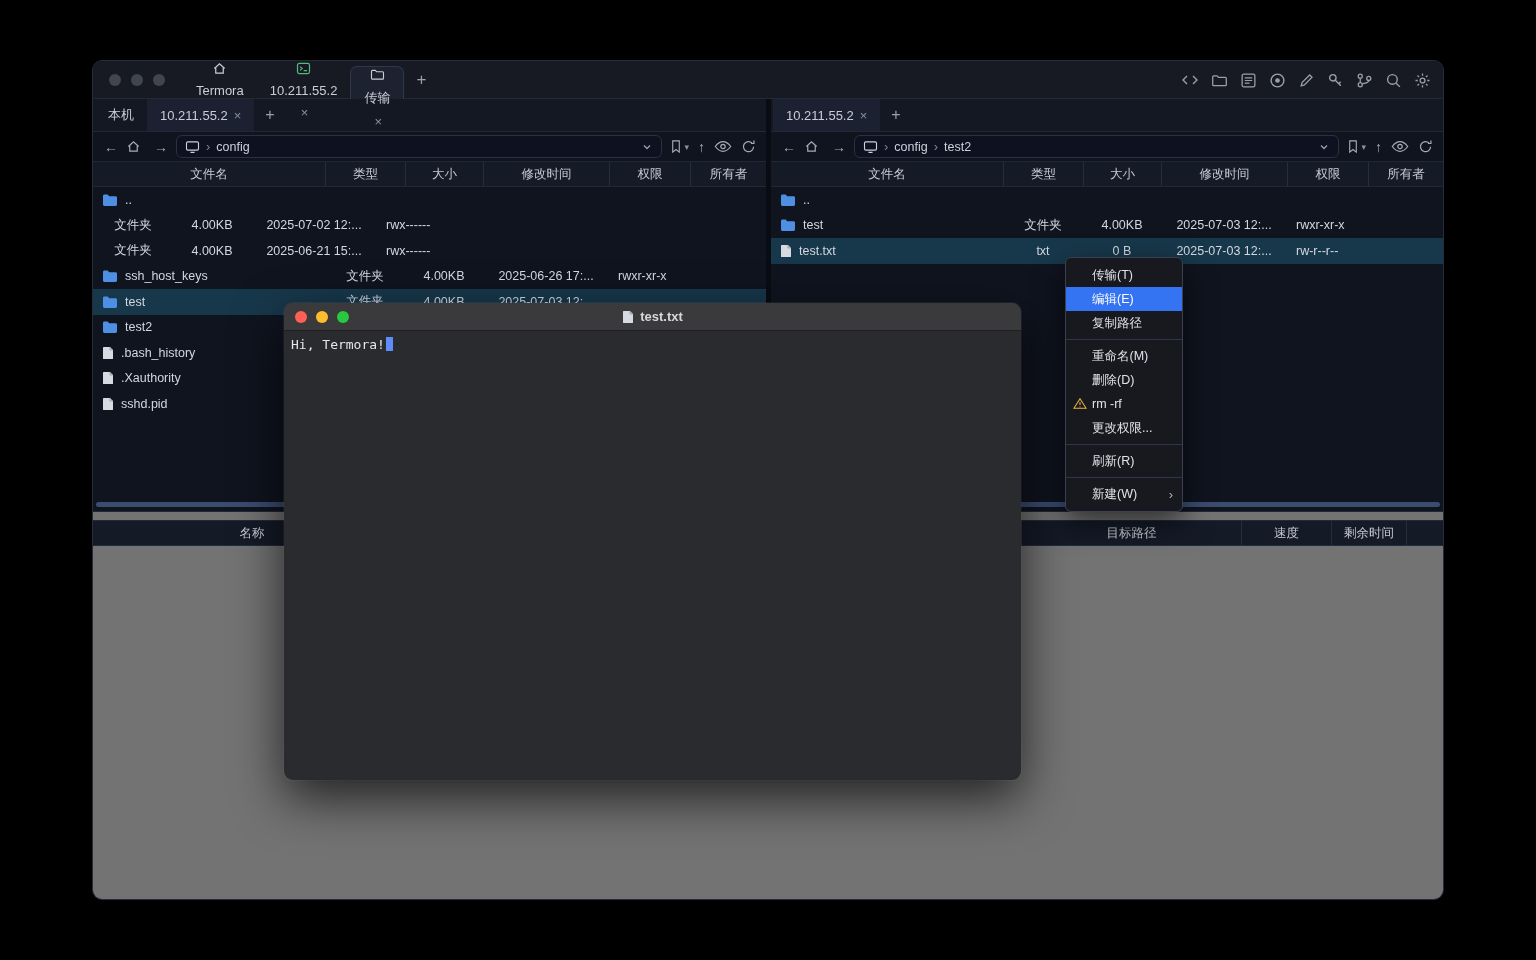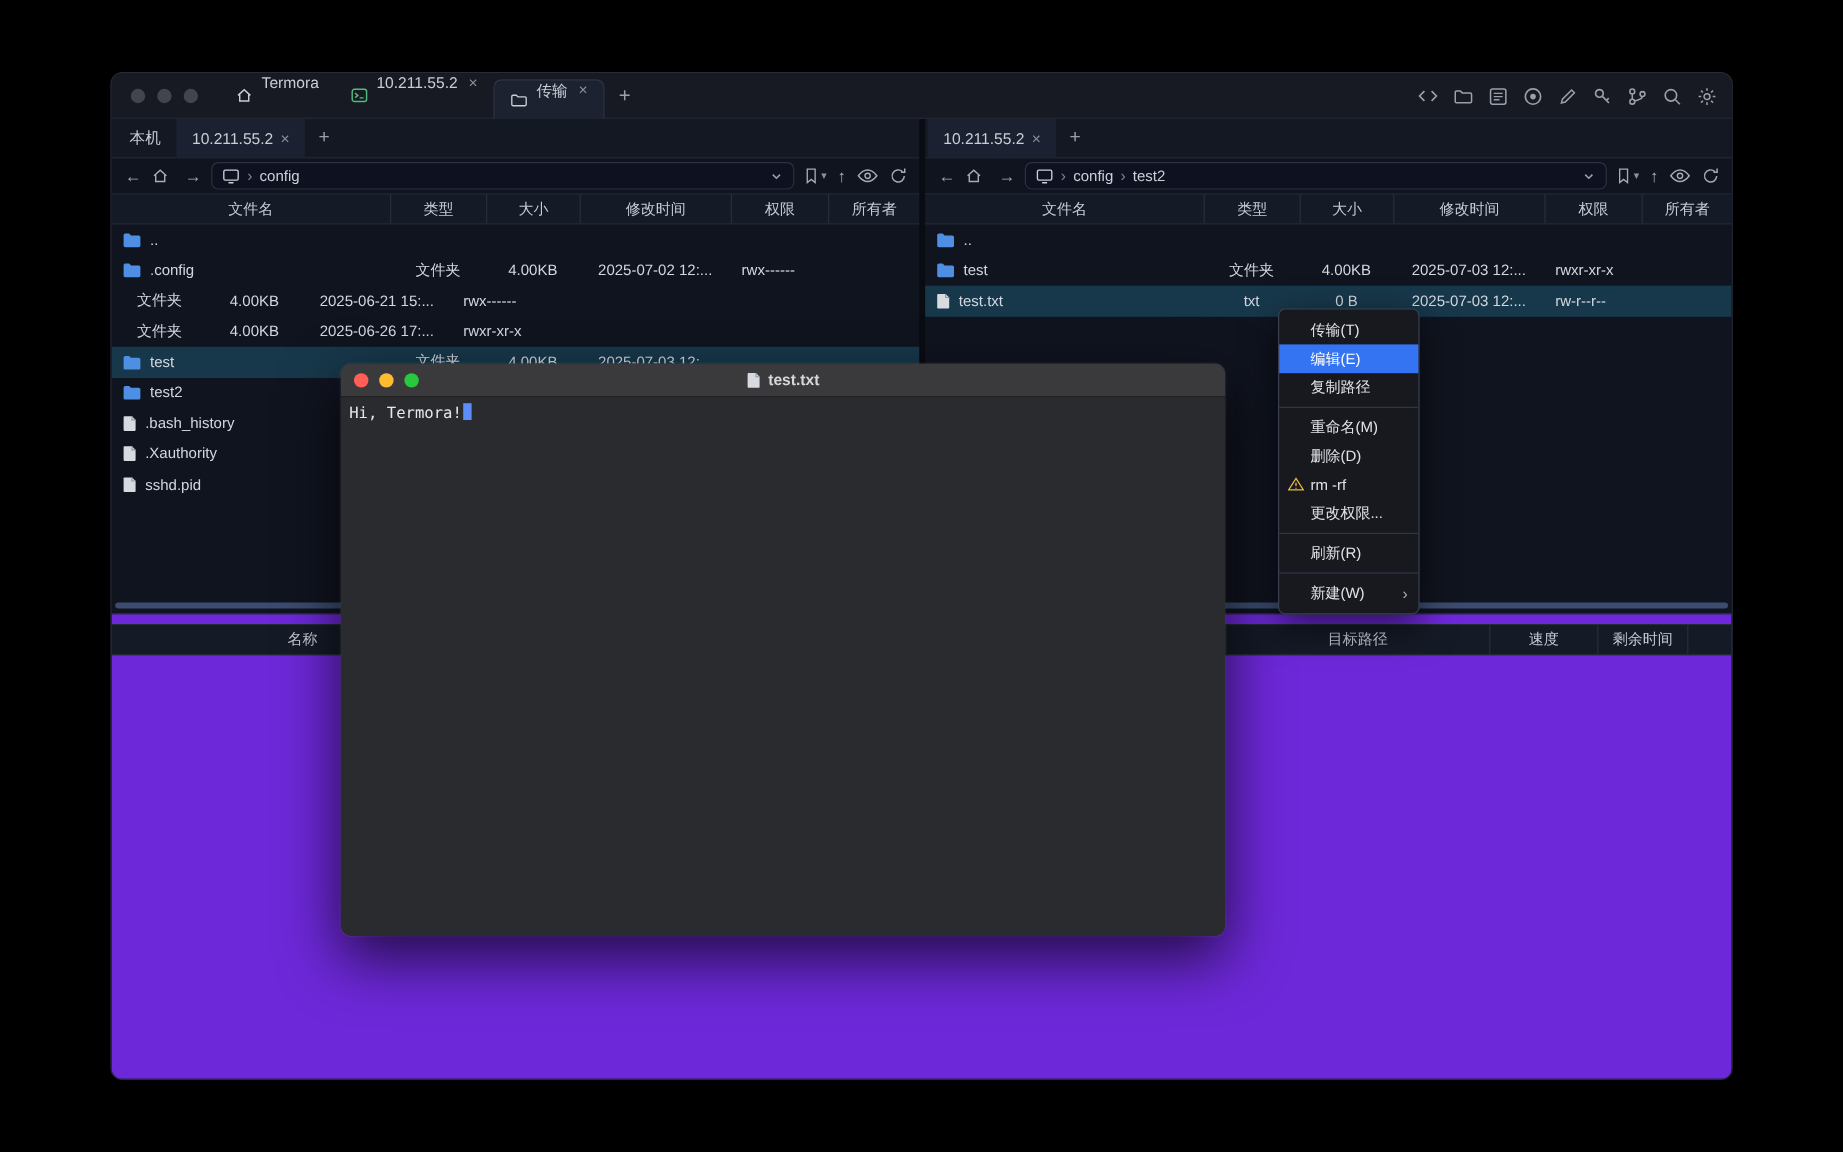--- a/index.html
+++ b/index.html
@@ -6,22 +6,22 @@
   html,body { background:#000; width:1536px; height:960px; font-family:"Liberation Sans","DejaVu Sans",sans-serif; }
   .stage { position:relative; width:1536px; height:960px; background:#000; overflow:hidden; }
   .window { position:absolute; left:92px; top:60px; width:1352px; height:840px;
             background:#10141f; border:1px solid #272c39; border-radius:10px; overflow:hidden; }
 
   
   .titlebar { position:absolute; left:0; top:0; right:0; height:38px; background:#171a23;
               border-bottom:1px solid #242938; display:flex; align-items:center; z-index:5; }
   .traffic { display:flex; gap:10px; padding:0 18px 0 16px; }
   .traffic .dot { width:12px; height:12px; border-radius:50%; background:#41454f; }
-  .app-tab { display:flex; gap:7px; padding:0 13px; height:100%;
-             color:#c9cdd6; font-size:13px; white-space:nowrap; }
+  .app-tab { display:flex; align-items:center; gap:7px; padding:0 13px; height:100%;
+             color:#c9cdd6; font-size:13px; white-space:nowrap;flex-direction:column; }
   .app-tab .close { color:#8b919e; font-size:13px; margin-left:2px; }
   .app-tab.active { background:#1d2230; border:1px solid #30374a; border-bottom:none;
                     border-radius:7px 7px 0 0; height:33px; align-self:flex-end; margin-bottom:-1px; }
   .tab-add { color:#9aa0ab; font-size:17px; padding:0 12px; }
   .titlebar-icons { position:absolute; right:12px; top:0; height:38px; display:flex; gap:12px;
                     align-items:center; color:#9aa0ab; }
   .i { display:block; }
   .icon { display:inline-flex; align-items:center; }
 
   
@@ -62,21 +62,21 @@
   .file-row.selected { background:#17384b; }
   .file-row .cell { display:flex; align-items:center; justify-content:center;
                     overflow:hidden; white-space:nowrap; }
   .file-row .c-name { justify-content:flex-start; padding-left:9px; gap:7px; }
   .file-row .c-perm { justify-content:flex-start; padding-left:9px; }
 
   .hscroll { position:absolute; left:3px; right:3px; bottom:4px; height:5px;
              border-radius:3px; background:#3a4c70; }
 
   
-  .transfer { position:absolute; top:450px; left:0; right:0; bottom:0; background:#6d28d9;
+  .transfer { position:absolute; top:450px; left:0; right:0; bottom:0; background:#737373;
               border-top:1px solid #222736; }
   .transfer-header { position:absolute; top:8px; left:0; right:0; height:26px; background:#151a27;
                      border-top:1px solid #232a3a; border-bottom:1px solid #232a3a;
                      display:flex; color:#c6cbd6; font-size:12.5px; }
   .tcol { display:flex; align-items:center; justify-content:center; }
   .t-name { width:318px; }
   .t-spacer { width:610px; border-left:1px solid #262d3d; }
   .t-dest { width:220px; border-left:1px solid #262d3d; }
   .t-speed { width:90px; border-left:1px solid #262d3d; }
   .t-eta { width:75px; border-left:1px solid #262d3d; }
@@ -350,42 +350,42 @@
                 </span>
                 <span>..</span>
               </div>
             <div class="cell c-type"></div>
             <div class="cell c-size"></div>
             <div class="cell c-mtime"></div>
             <div class="cell c-perm"></div>
             <div class="cell c-owner"></div>
           </div>
           <div class="file-row">
-            <div class="cell c-name">
-                <span class="icon">
-                  <svg class="i" width="16" height="14">
-                    <use href="#i-folder-f"></use>
-                  </svg>
-                </span>
-                <span>.config</span>
-              </div>
             <div class="cell c-type">文件夹</div>
             <div class="cell c-size">4.00KB</div>
             <div class="cell c-mtime">2025-07-02 12:...</div>
             <div class="cell c-perm">rwx------</div>
             <div class="cell c-owner"></div>
           </div>
           <div class="file-row">
             <div class="cell c-type">文件夹</div>
             <div class="cell c-size">4.00KB</div>
             <div class="cell c-mtime">2025-06-21 15:...</div>
             <div class="cell c-perm">rwx------</div>
             <div class="cell c-owner"></div>
           </div>
           <div class="file-row">
+            <div class="cell c-name">
+                <span class="icon">
+                  <svg class="i" width="16" height="14">
+                    <use href="#i-folder-f"></use>
+                  </svg>
+                </span>
+                <span>ssh_host_keys</span>
+              </div>
             <div class="cell c-type">文件夹</div>
             <div class="cell c-size">4.00KB</div>
             <div class="cell c-mtime">2025-06-26 17:...</div>
             <div class="cell c-perm">rwxr-xr-x</div>
             <div class="cell c-owner"></div>
           </div>
           <div class="file-row selected">
             <div class="cell c-name">
                 <span class="icon">
                   <svg class="i" width="16" height="14">

